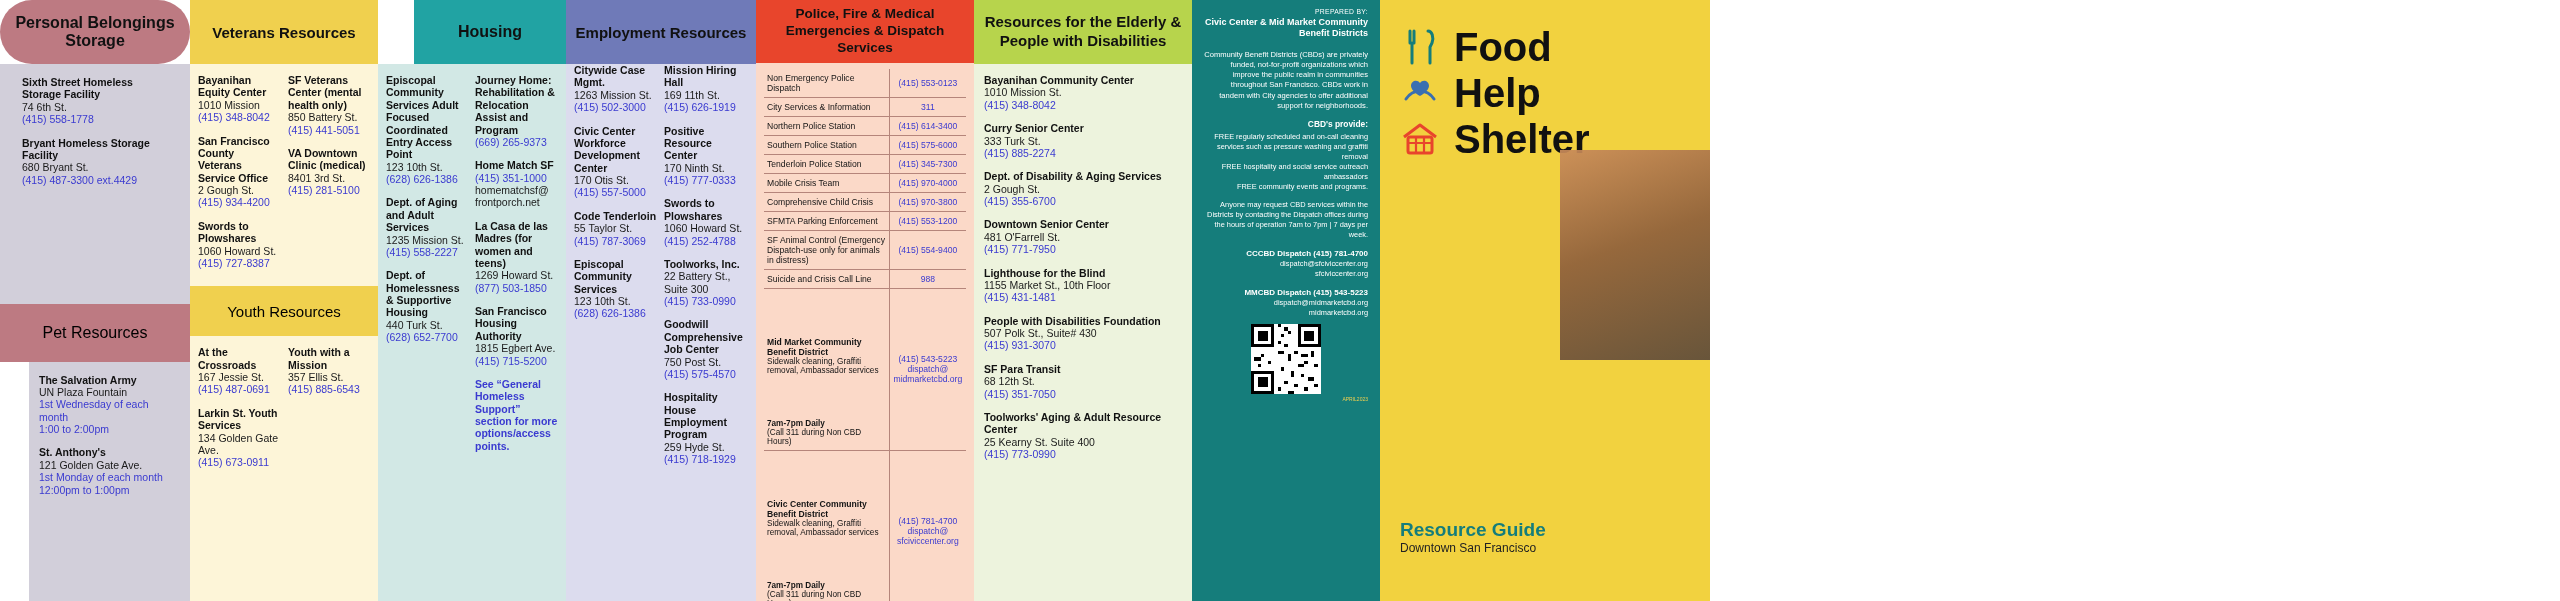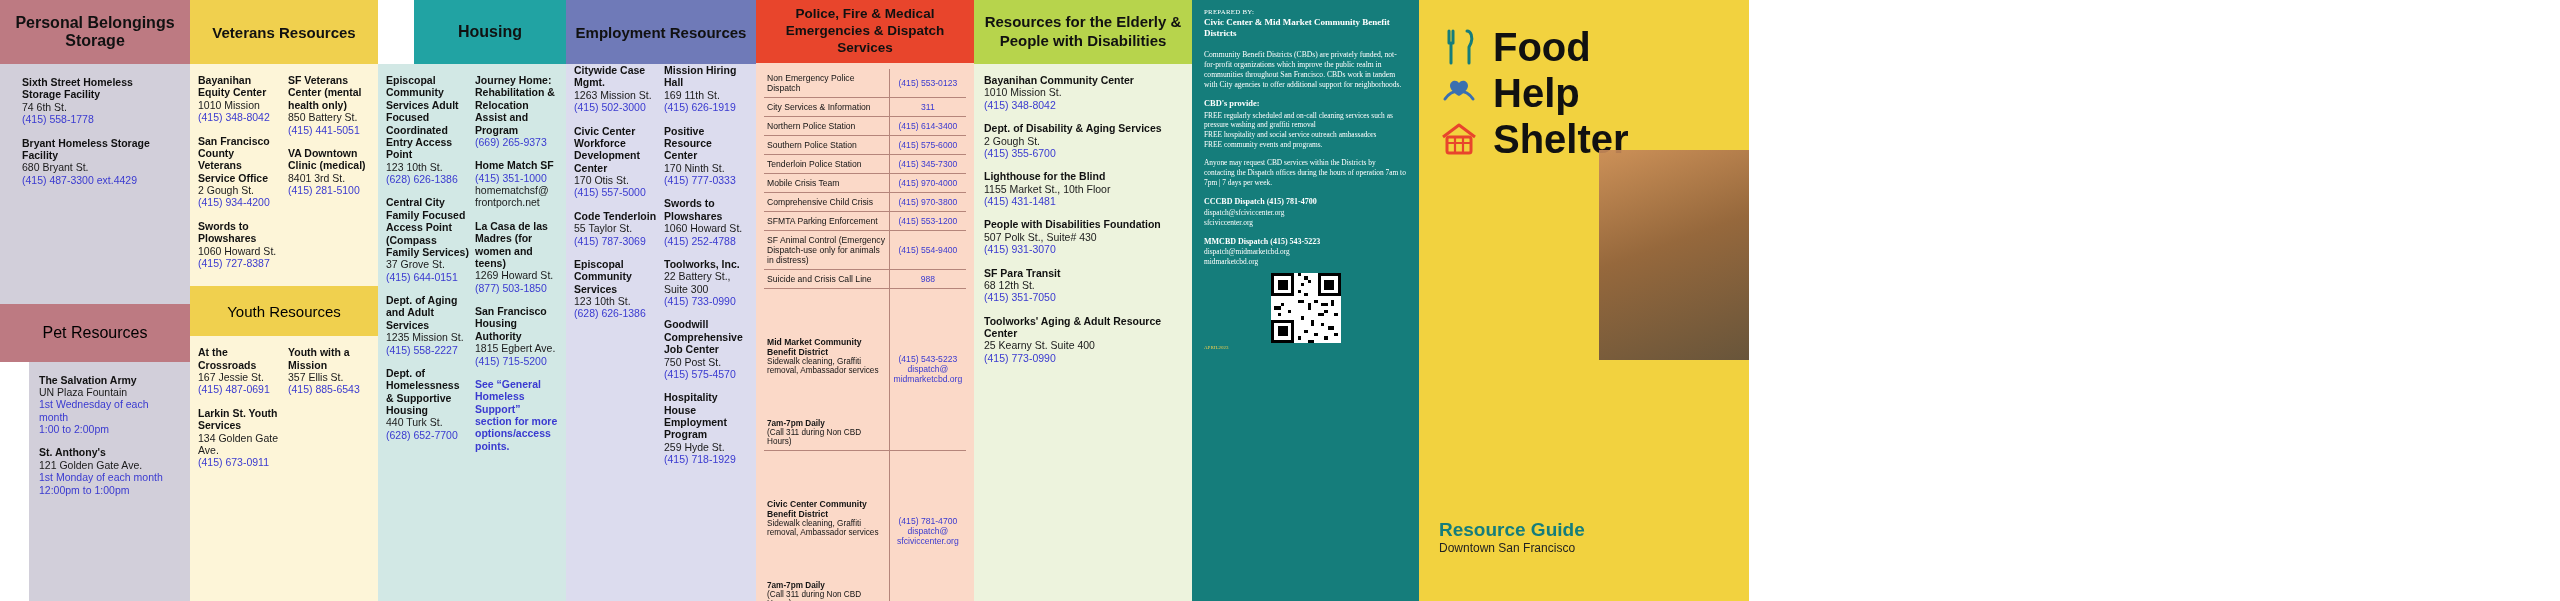--- a/index.html
+++ b/index.html
@@ -21,21 +21,21 @@
 
   
   .entry { margin-bottom: 11px; line-height: 1.18; }
   .entry .name { font-weight: bold; font-size: 10.5px; color: #111; }
   .entry .addr { font-size: 10.5px; color: #1a1a1a; }
   .entry .tel  { font-size: 10.5px; color: #3a3ad0; }
   .entry .note { font-size: 10.5px; color: #3a3ad0; font-weight: bold; }
 
   
   .p1 { width: 190px; }
-  .p1 .hdr { background: #bd7a82; height: 64px; font-size: 16px; }
+  .p1 .hdr { background: #bd7a82; height: 64px; font-size: 16px; border-radius: 32px; }
   .p1 .sec { background: #d2cfda; flex: 1; padding: 12px 22px; }
   .p1 .hdr2 { background: #bd7a82; height: 58px; font-size: 16px;
               display:flex;align-items:center;justify-content:center; }
   .p1 .sec2 { background: #d2cfda; flex: 1; padding: 12px 10px; margin-left: 29px; }
 
   
   .p2 { width: 188px; }
   .p2 .hdr { background: #f0d04e; height: 64px; font-size: 15px; }
   .p2 .sec { background: #fdf5d8; padding: 10px 8px 6px 8px; }
   .p2 .hdr2 { background: #f0d04e; height: 50px; font-size: 15px;
@@ -71,22 +71,22 @@
   table.emtbl tr.nob td { border-bottom: none; }
   .sub { font-size: 8.2px; color: #141414; }
   .bold { font-weight: bold; margin-top: 44px; }
 
   
   .p6 { width: 218px; }
   .p6 .hdr { background: #b7d44c; height: 64px; font-size: 15px; line-height:1.25; }
   .p6 .sec { background: #edf3dd; flex: 1; padding: 10px 10px; }
 
   
-  .p7 { width: 227px; background: #157d7b; color: #ffffff;
-        padding: 8px 12px; text-align: left; font-family: Liberation Serif, serif; }
+  .p7 { width: 188px; background: #157d7b; color: #ffffff;
+        padding: 8px 12px; text-align: right; }
   .p7 .prep { font-size: 6.8px; letter-spacing: .3px; margin-bottom: 2px; }
   .p7 .org { font-size: 9px; font-weight: bold; line-height: 1.25; margin-bottom: 10px; }
   .p7 p { font-size: 7.6px; line-height: 1.35; margin-bottom: 8px; }
   .p7 .h { font-size: 8.4px; font-weight: bold; margin-bottom: 3px; }
   .p7 .disp { font-size: 8px; font-weight: bold; line-height: 1.4; }
   .p7 .small { font-size: 7.4px; line-height: 1.35; }
   .qr { width: 70px; height: 70px; margin: 6px auto 0 auto; background: #fff; }
   .qrdate { font-size: 5px; color: #f0d04e; margin-top: 2px; }
 
   
@@ -196,25 +196,20 @@
   <section class="panel p3">
     <div class="panel-header hdr">Housing</div>
     <div class="sec two">
       <div>
         <div class="entry">
           <div class="name">Episcopal Community Services Adult Focused Coordinated Entry Access Point</div>
           <div class="addr">123 10th St.</div>
           <div class="tel">(628) 626-1386</div>
         </div>
         <div class="entry">
-          <div class="name">Central City Family Focused Access Point (Compass Family Services)</div>
-          <div class="addr">37 Grove St.</div>
-          <div class="tel">(415) 644-0151</div>
-        </div>
-        <div class="entry">
           <div class="name">Dept. of Aging and Adult Services</div>
           <div class="addr">1235 Mission St.</div>
           <div class="tel">(415) 558-2227</div>
         </div>
         <div class="entry">
           <div class="name">Dept. of Homelessness &amp; Supportive Housing</div>
           <div class="addr">440 Turk St.</div>
           <div class="tel">(628) 652-7700</div>
         </div>
       </div>
@@ -383,23 +378,33 @@
 
   <section class="panel p6">
     <div class="panel-header hdr">Resources for the Elderly &amp; People with Disabilities</div>
     <div class="sec">
       <div class="entry">
         <div class="name">Bayanihan Community Center</div>
         <div class="addr">1010 Mission St.</div>
         <div class="tel">(415) 348-8042</div>
       </div>
       <div class="entry">
+        <div class="name">Curry Senior Center</div>
+        <div class="addr">333 Turk St.</div>
+        <div class="tel">(415) 885-2274</div>
+      </div>
+      <div class="entry">
         <div class="name">Dept. of Disability &amp; Aging Services</div>
         <div class="addr">2 Gough St.</div>
         <div class="tel">(415) 355-6700</div>
+      </div>
+      <div class="entry">
+        <div class="name">Downtown Senior Center</div>
+        <div class="addr">481 O'Farrell St.</div>
+        <div class="tel">(415) 771-7950</div>
       </div>
       <div class="entry">
         <div class="name">Lighthouse for the Blind</div>
         <div class="addr">1155 Market St., 10th Floor</div>
         <div class="tel">(415) 431-1481</div>
       </div>
       <div class="entry">
         <div class="name">People with Disabilities Foundation</div>
         <div class="addr">507 Polk St., Suite# 430</div>
         <div class="tel">(415) 931-3070</div>

